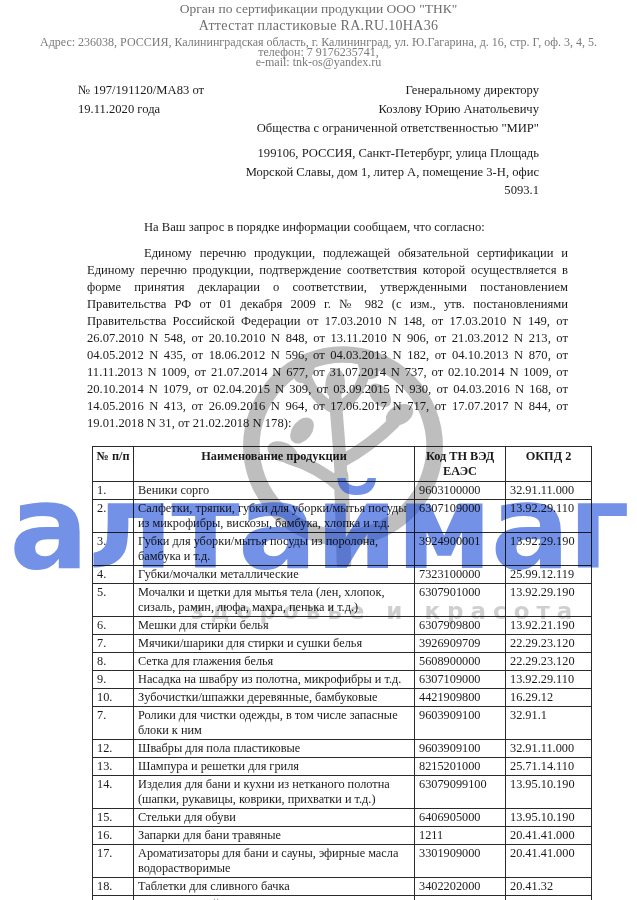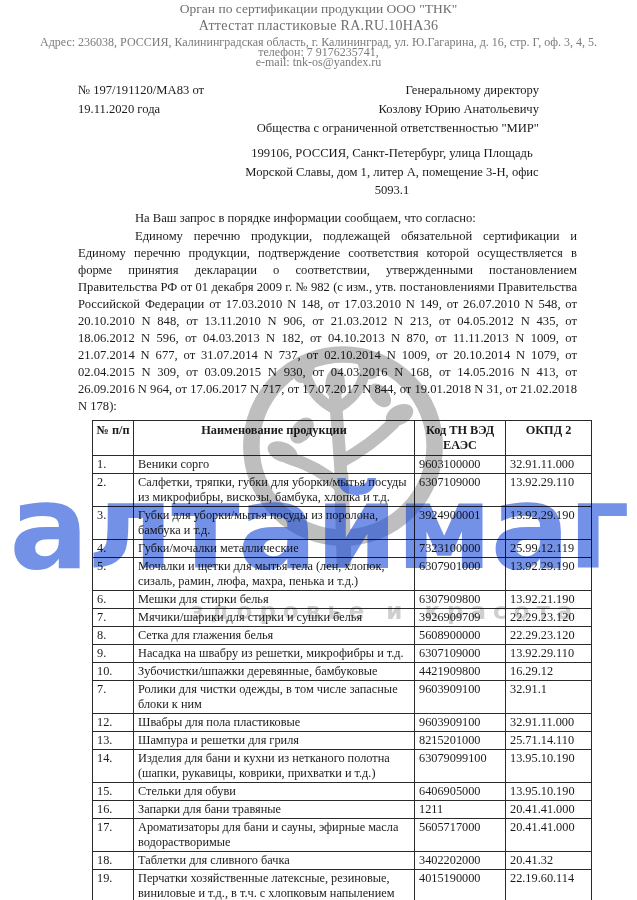--- a/index.html
+++ b/index.html
@@ -18,25 +18,25 @@
   .lh-small{font-size:12px;line-height:10px;color:#7a7a7a;}
   .lh-addr{margin-top:3px;}
   
   .addr-row{
     display:flex;justify-content:space-between;align-items:flex-start;
     padding:14px 98px 0 78px;
   }
   .ref-block{font-size:12.6px;line-height:19px;white-space:nowrap;}
   .recipient{width:294px;font-size:12.6px;line-height:19px;}
   .recipient .r-line{text-align:right;white-space:nowrap;}
-  .recipient .r-addr{margin-top:6px;text-align:center;line-height:18.5px;}
+  .recipient .r-addr{margin-top:6px;text-align:right;line-height:18.5px;}
   
   .body-text{padding:10px 60px 0 78px;}
   .para{
-    margin:0;font-size:12.6px;line-height:17px;
+    margin:9px;font-size:12.6px;line-height:17px;
     text-align:justify;text-indent:57px;
   }
   .para.first{text-align:left;margin-bottom:1px;}
   
   .tbl-wrap{padding:5px 0 0 92px;}
   table.products{
     border-collapse:collapse;
     width:487px;
     font-size:12.3px;line-height:15px;
     table-layout:fixed;
@@ -169,21 +169,21 @@
             <td class="c3">22.29.23.120</td>
           </tr>
           <tr>
             <td class="c0">8.</td>
             <td class="c1">Сетка для глажения белья</td>
             <td class="c2">5608900000</td>
             <td class="c3">22.29.23.120</td>
           </tr>
           <tr>
             <td class="c0">9.</td>
-            <td class="c1">Насадка на швабру из решетки, микрофибры и т.д.</td>
+            <td class="c1">Насадка на швабру из полотна, микрофибры и т.д.</td>
             <td class="c2">6307109000</td>
             <td class="c3">13.92.29.110</td>
           </tr>
           <tr>
             <td class="c0">10.</td>
             <td class="c1">Зубочистки/шпажки деревянные, бамбуковые</td>
             <td class="c2">4421909800</td>
             <td class="c3">16.29.12</td>
           </tr>
           <tr>
@@ -218,21 +218,21 @@
           </tr>
           <tr>
             <td class="c0">16.</td>
             <td class="c1">Запарки для бани травяные</td>
             <td class="c2">1211</td>
             <td class="c3">20.41.41.000</td>
           </tr>
           <tr>
             <td class="c0">17.</td>
             <td class="c1">Ароматизаторы для бани и сауны, эфирные масла водорастворимые</td>
-            <td class="c2">5605717000</td>
+            <td class="c2">3301909000</td>
             <td class="c3">20.41.41.000</td>
           </tr>
           <tr>
             <td class="c0">18.</td>
             <td class="c1">Таблетки для сливного бачка</td>
             <td class="c2">3402202000</td>
             <td class="c3">20.41.32</td>
           </tr>
           <tr>
             <td class="c0">19.</td>

